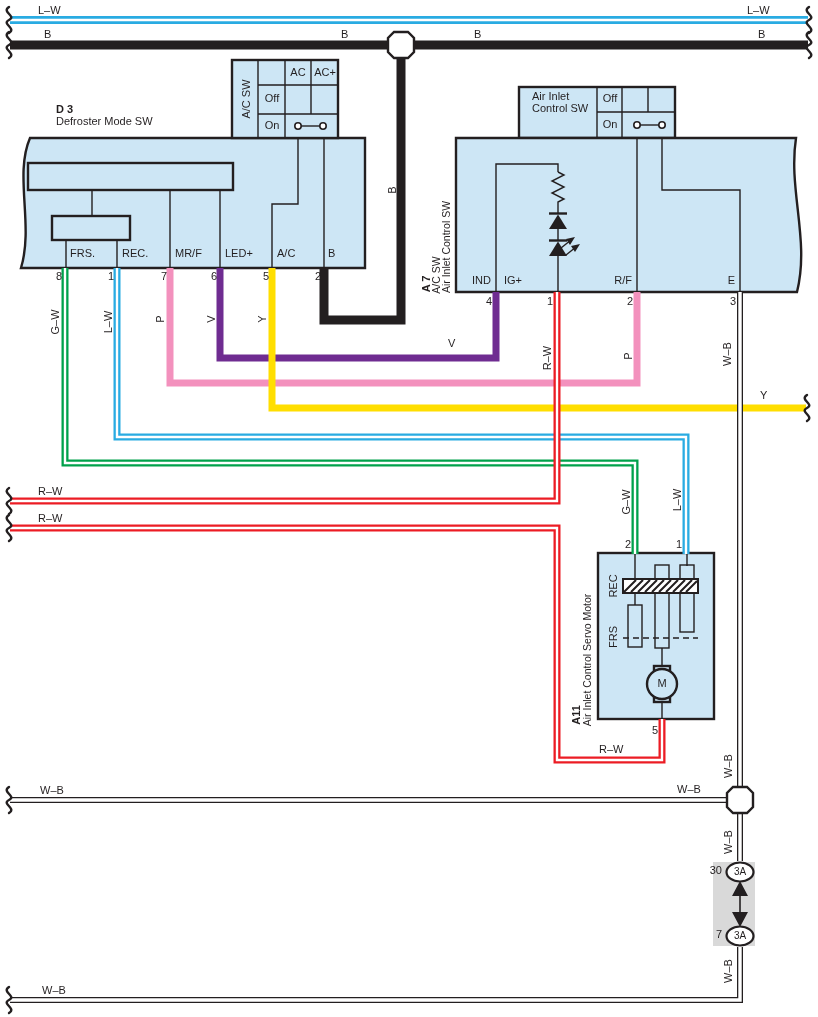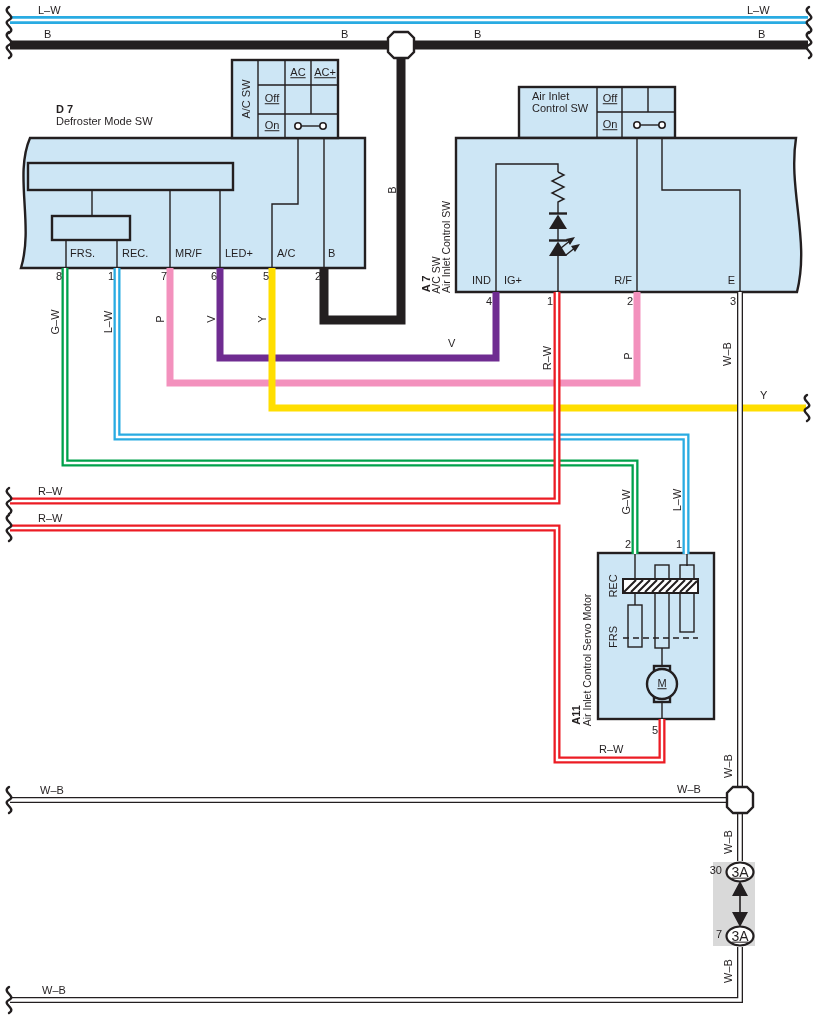--- a/index.html
+++ b/index.html
@@ -1,23 +1,23 @@
 <!DOCTYPE html>
 <html><head>
 <meta charset="utf-8">
 <style>
   html,body{margin:0;padding:0;background:#fff;}
   #stage{position:relative;width:818px;height:1017px;background:#fff;overflow:hidden;
          font-family:"Liberation Sans",sans-serif;color:#231F20;}
   svg{position:absolute;left:0;top:0;}
   .lbl{position:absolute;font-size:11px;line-height:1.05;white-space:nowrap;color:#231F20;}
-  .ctr{transform:translate(-50%,-50%);text-decoration:underline;}
+  .ctr{transform:translate(-50%,-50%);}
   .rot{transform:translate(-50%,-50%) rotate(-90deg);}
   .bold{font-weight:bold;}
-  .fs9{font-size:14px;}
+  .fs9{font-size:10px;}
   .fs10{font-size:10.5px;}
   .pinr{width:26px;text-align:right;}
   .trm{width:34px;text-align:right;}
   
   .box{fill:#CDE6F5;stroke:#231F20;stroke-width:2.4;}
   .boxw{fill:#fff;stroke:#231F20;stroke-width:2.4;}
   .in2{fill:none;stroke:#231F20;stroke-width:2.4;}
   .thin{fill:none;stroke:#231F20;stroke-width:1.4;}
   .blk{fill:#231F20;stroke:none;}
   .wire{fill:none;stroke-linejoin:miter;stroke-miterlimit:12;}
@@ -160,21 +160,21 @@
 </svg>
 
 <div class="lbl" style="left:38px;top:5px">L–W</div>
 <div class="lbl" style="left:747px;top:5px">L–W</div>
 <div class="lbl" style="left:44px;top:29px">B</div>
 <div class="lbl" style="left:341px;top:29px">B</div>
 <div class="lbl" style="left:474px;top:29px">B</div>
 <div class="lbl" style="left:758px;top:29px">B</div>
 <div class="lbl rot" style="left:393px;top:190px">B</div>
 
-<div class="lbl bold" style="left:56px;top:104px">D 7</div>
+<div class="lbl bold" style="left:56px;top:104px">D 3</div>
 <div class="lbl" style="left:56px;top:116px">Defroster Mode SW</div>
 
 <div class="lbl rot" style="left:247px;top:99px">A/C SW</div>
 <div class="lbl ctr" style="left:298px;top:73px">AC</div>
 <div class="lbl ctr" style="left:325px;top:73px">AC+</div>
 <div class="lbl ctr" style="left:272px;top:99px">Off</div>
 <div class="lbl ctr" style="left:272px;top:126px">On</div>
 
 <div class="lbl" style="left:532px;top:91px">Air Inlet</div>
 <div class="lbl" style="left:532px;top:103px">Control SW</div>

